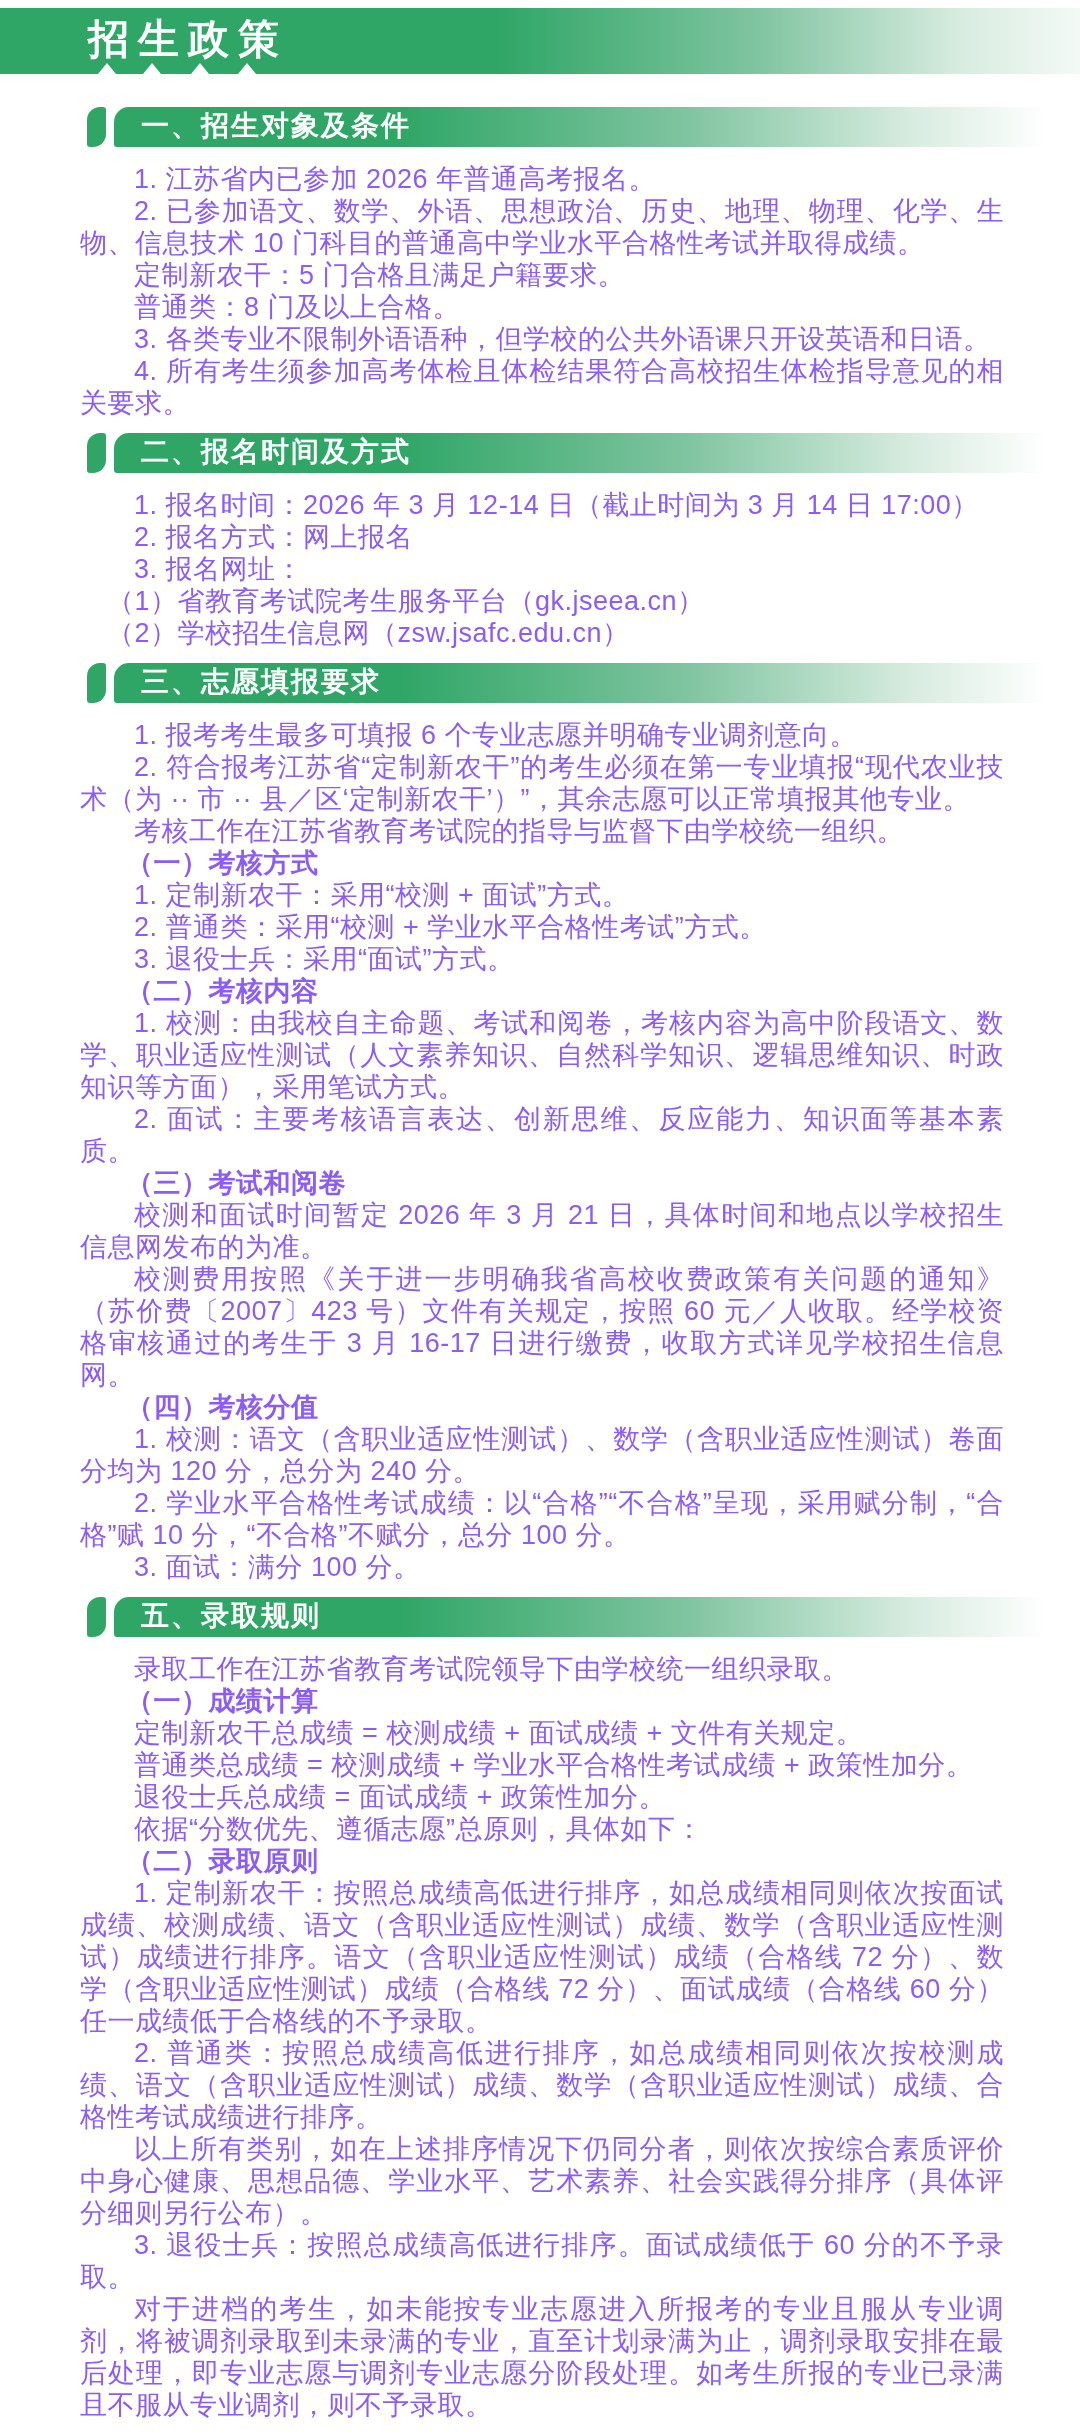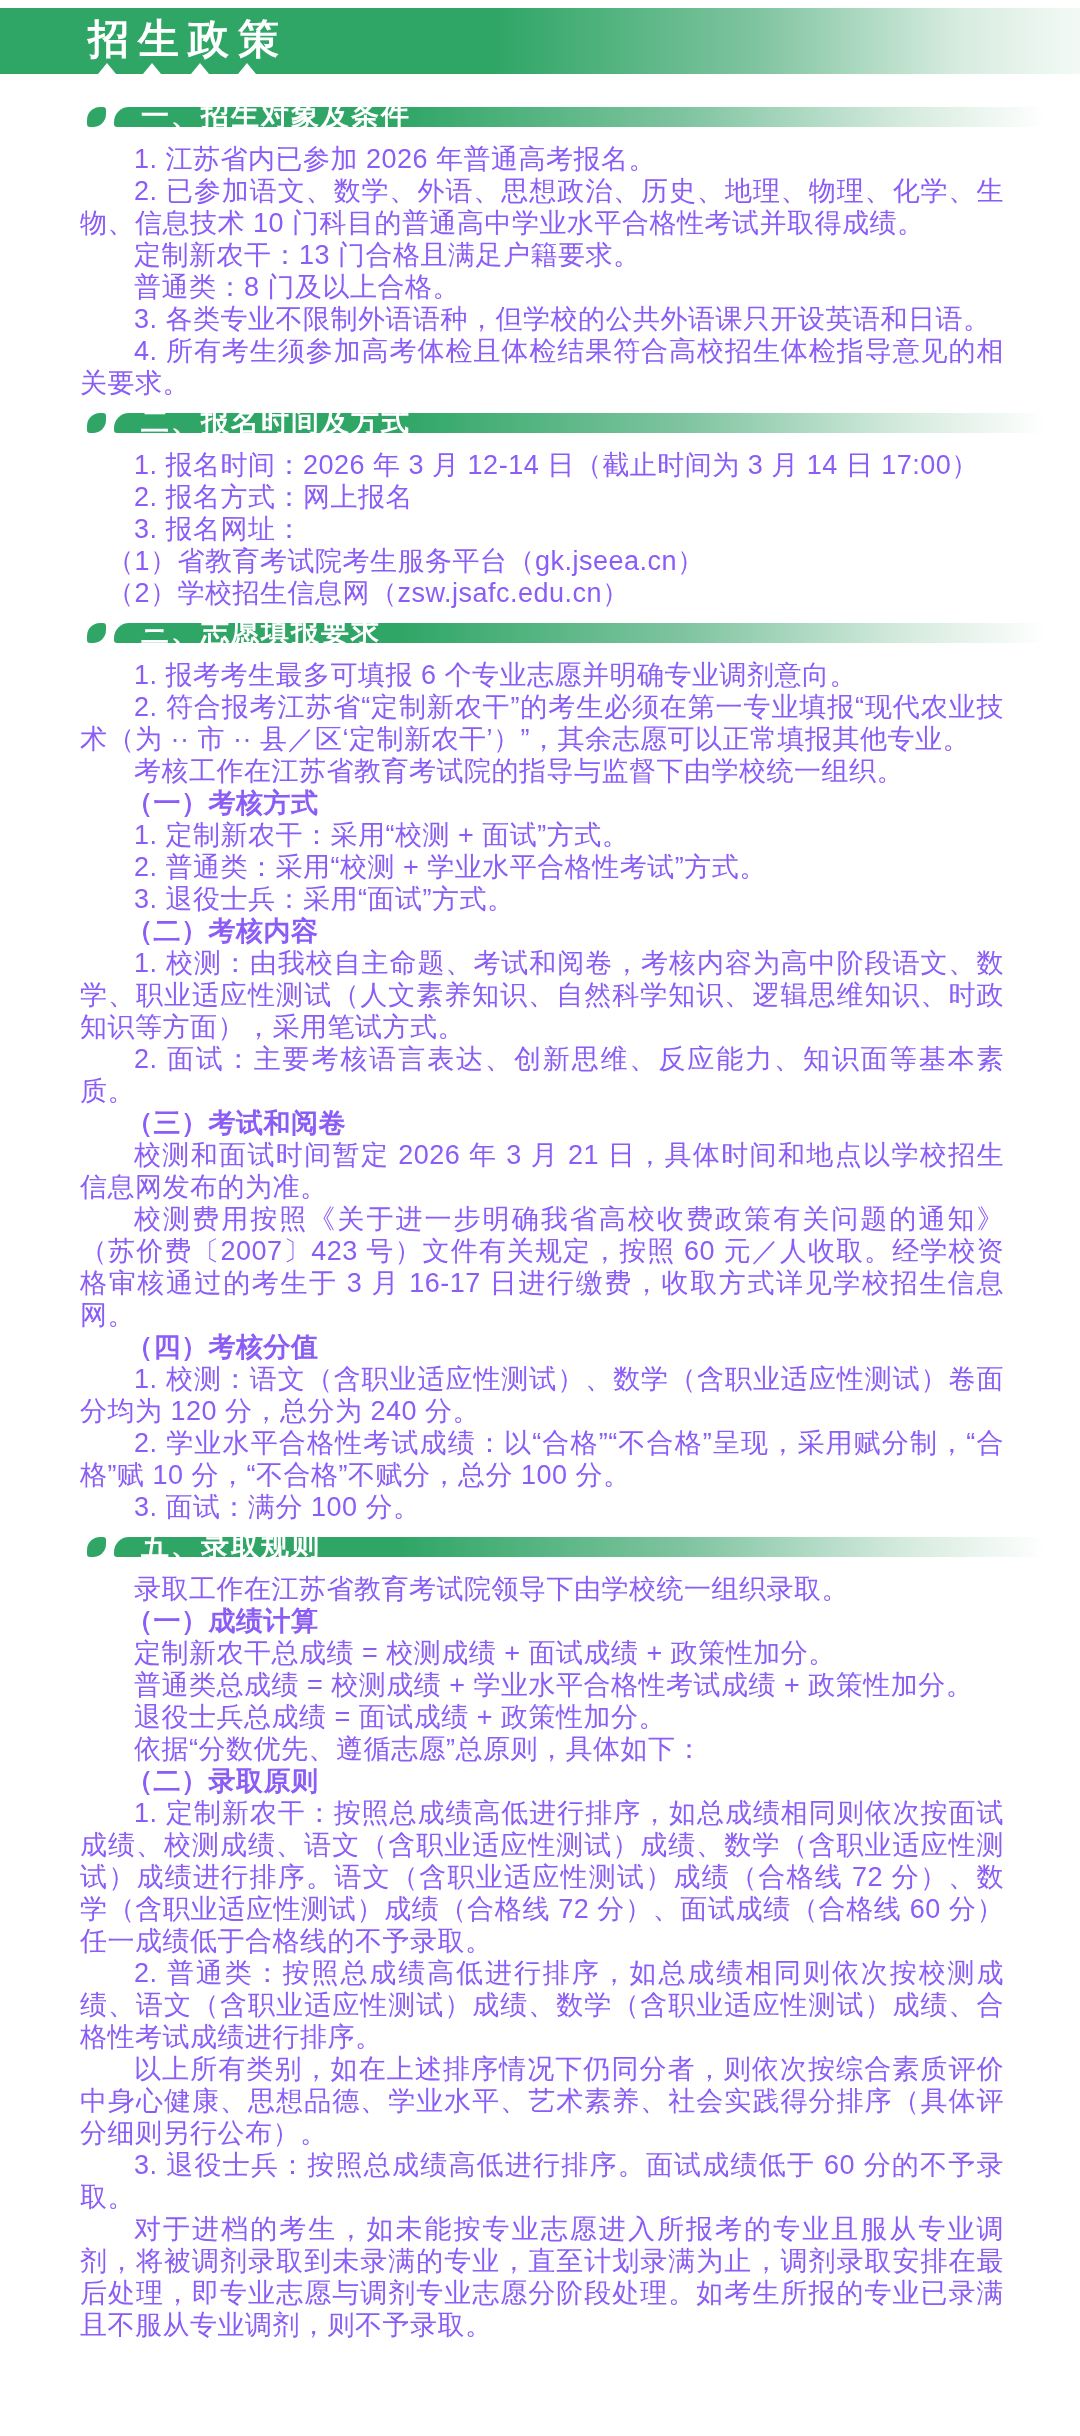--- a/index.html
+++ b/index.html
@@ -42,21 +42,21 @@
   }
   .notch:nth-of-type(1) { left: 98px; }
   .notch:nth-of-type(2) { left: 143px; }
   .notch:nth-of-type(3) { left: 191px; }
   .notch:nth-of-type(4) { left: 238px; }
 
   
   .section-header {
     display: flex;
     align-items: stretch;
-    height: 20px;
+    height: 40px;
     margin: 14px 0 16px 87px;
   }
   .section:first-of-type .section-header { margin-top: 33px; }
   .leaf {
     flex: none;
     width: 19px;
     background: #2FA666;
     border-radius: 13px 3px 13px 3px;
     margin-right: 8px;
   }
@@ -111,21 +111,21 @@
   <main id="sections-root">
       <section class="section">
         <div class="section-header">
           <span class="leaf"></span>
           <div class="bar">
             <span class="bar-text">一、招生对象及条件</span>
           </div>
         </div>
         <p class="p normal">1. 江苏省内已参加 2026 年普通高考报名。</p>
         <p class="p normal">2. 已参加语文、数学、外语、思想政治、历史、地理、物理、化学、生物、信息技术 10 门科目的普通高中学业水平合格性考试并取得成绩。</p>
-        <p class="p normal">定制新农干：13 门合格且满足户籍要求。</p>
+        <p class="p normal">定制新农干：5 门合格且满足户籍要求。</p>
         <p class="p normal">普通类：8 门及以上合格。</p>
         <p class="p normal">3. 各类专业不限制外语语种，但学校的公共外语课只开设英语和日语。</p>
         <p class="p normal">4. 所有考生须参加高考体检且体检结果符合高校招生体检指导意见的相关要求。</p>
       </section>
       <section class="section">
         <div class="section-header">
           <span class="leaf"></span>
           <div class="bar">
             <span class="bar-text">二、报名时间及方式</span>
           </div>
@@ -165,21 +165,21 @@
       </section>
       <section class="section">
         <div class="section-header">
           <span class="leaf"></span>
           <div class="bar">
             <span class="bar-text">五、录取规则</span>
           </div>
         </div>
         <p class="p normal">录取工作在江苏省教育考试院领导下由学校统一组织录取。</p>
         <p class="p green">（一）成绩计算</p>
-        <p class="p normal">定制新农干总成绩 = 校测成绩 + 面试成绩 + 政策性加分。</p>
+        <p class="p normal">定制新农干总成绩 = 校测成绩 + 面试成绩 + 文件有关规定。</p>
         <p class="p normal">普通类总成绩 = 校测成绩 + 学业水平合格性考试成绩 + 政策性加分。</p>
         <p class="p normal">退役士兵总成绩 = 面试成绩 + 政策性加分。</p>
         <p class="p normal">依据“分数优先、遵循志愿”总原则，具体如下：</p>
         <p class="p green">（二）录取原则</p>
         <p class="p normal">1. 定制新农干：按照总成绩高低进行排序，如总成绩相同则依次按面试成绩、校测成绩、语文（含职业适应性测试）成绩、数学（含职业适应性测试）成绩进行排序。语文（含职业适应性测试）成绩（合格线 72 分）、数学（含职业适应性测试）成绩（合格线 72 分）、面试成绩（合格线 60 分）任一成绩低于合格线的不予录取。</p>
         <p class="p normal">2. 普通类：按照总成绩高低进行排序，如总成绩相同则依次按校测成绩、语文（含职业适应性测试）成绩、数学（含职业适应性测试）成绩、合格性考试成绩进行排序。</p>
         <p class="p normal">以上所有类别，如在上述排序情况下仍同分者，则依次按综合素质评价中身心健康、思想品德、学业水平、艺术素养、社会实践得分排序（具体评分细则另行公布）。</p>
         <p class="p normal">3. 退役士兵：按照总成绩高低进行排序。面试成绩低于 60 分的不予录取。</p>
         <p class="p normal">对于进档的考生，如未能按专业志愿进入所报考的专业且服从专业调剂，将被调剂录取到未录满的专业，直至计划录满为止，调剂录取安排在最后处理，即专业志愿与调剂专业志愿分阶段处理。如考生所报的专业已录满且不服从专业调剂，则不予录取。</p>
       </section>

